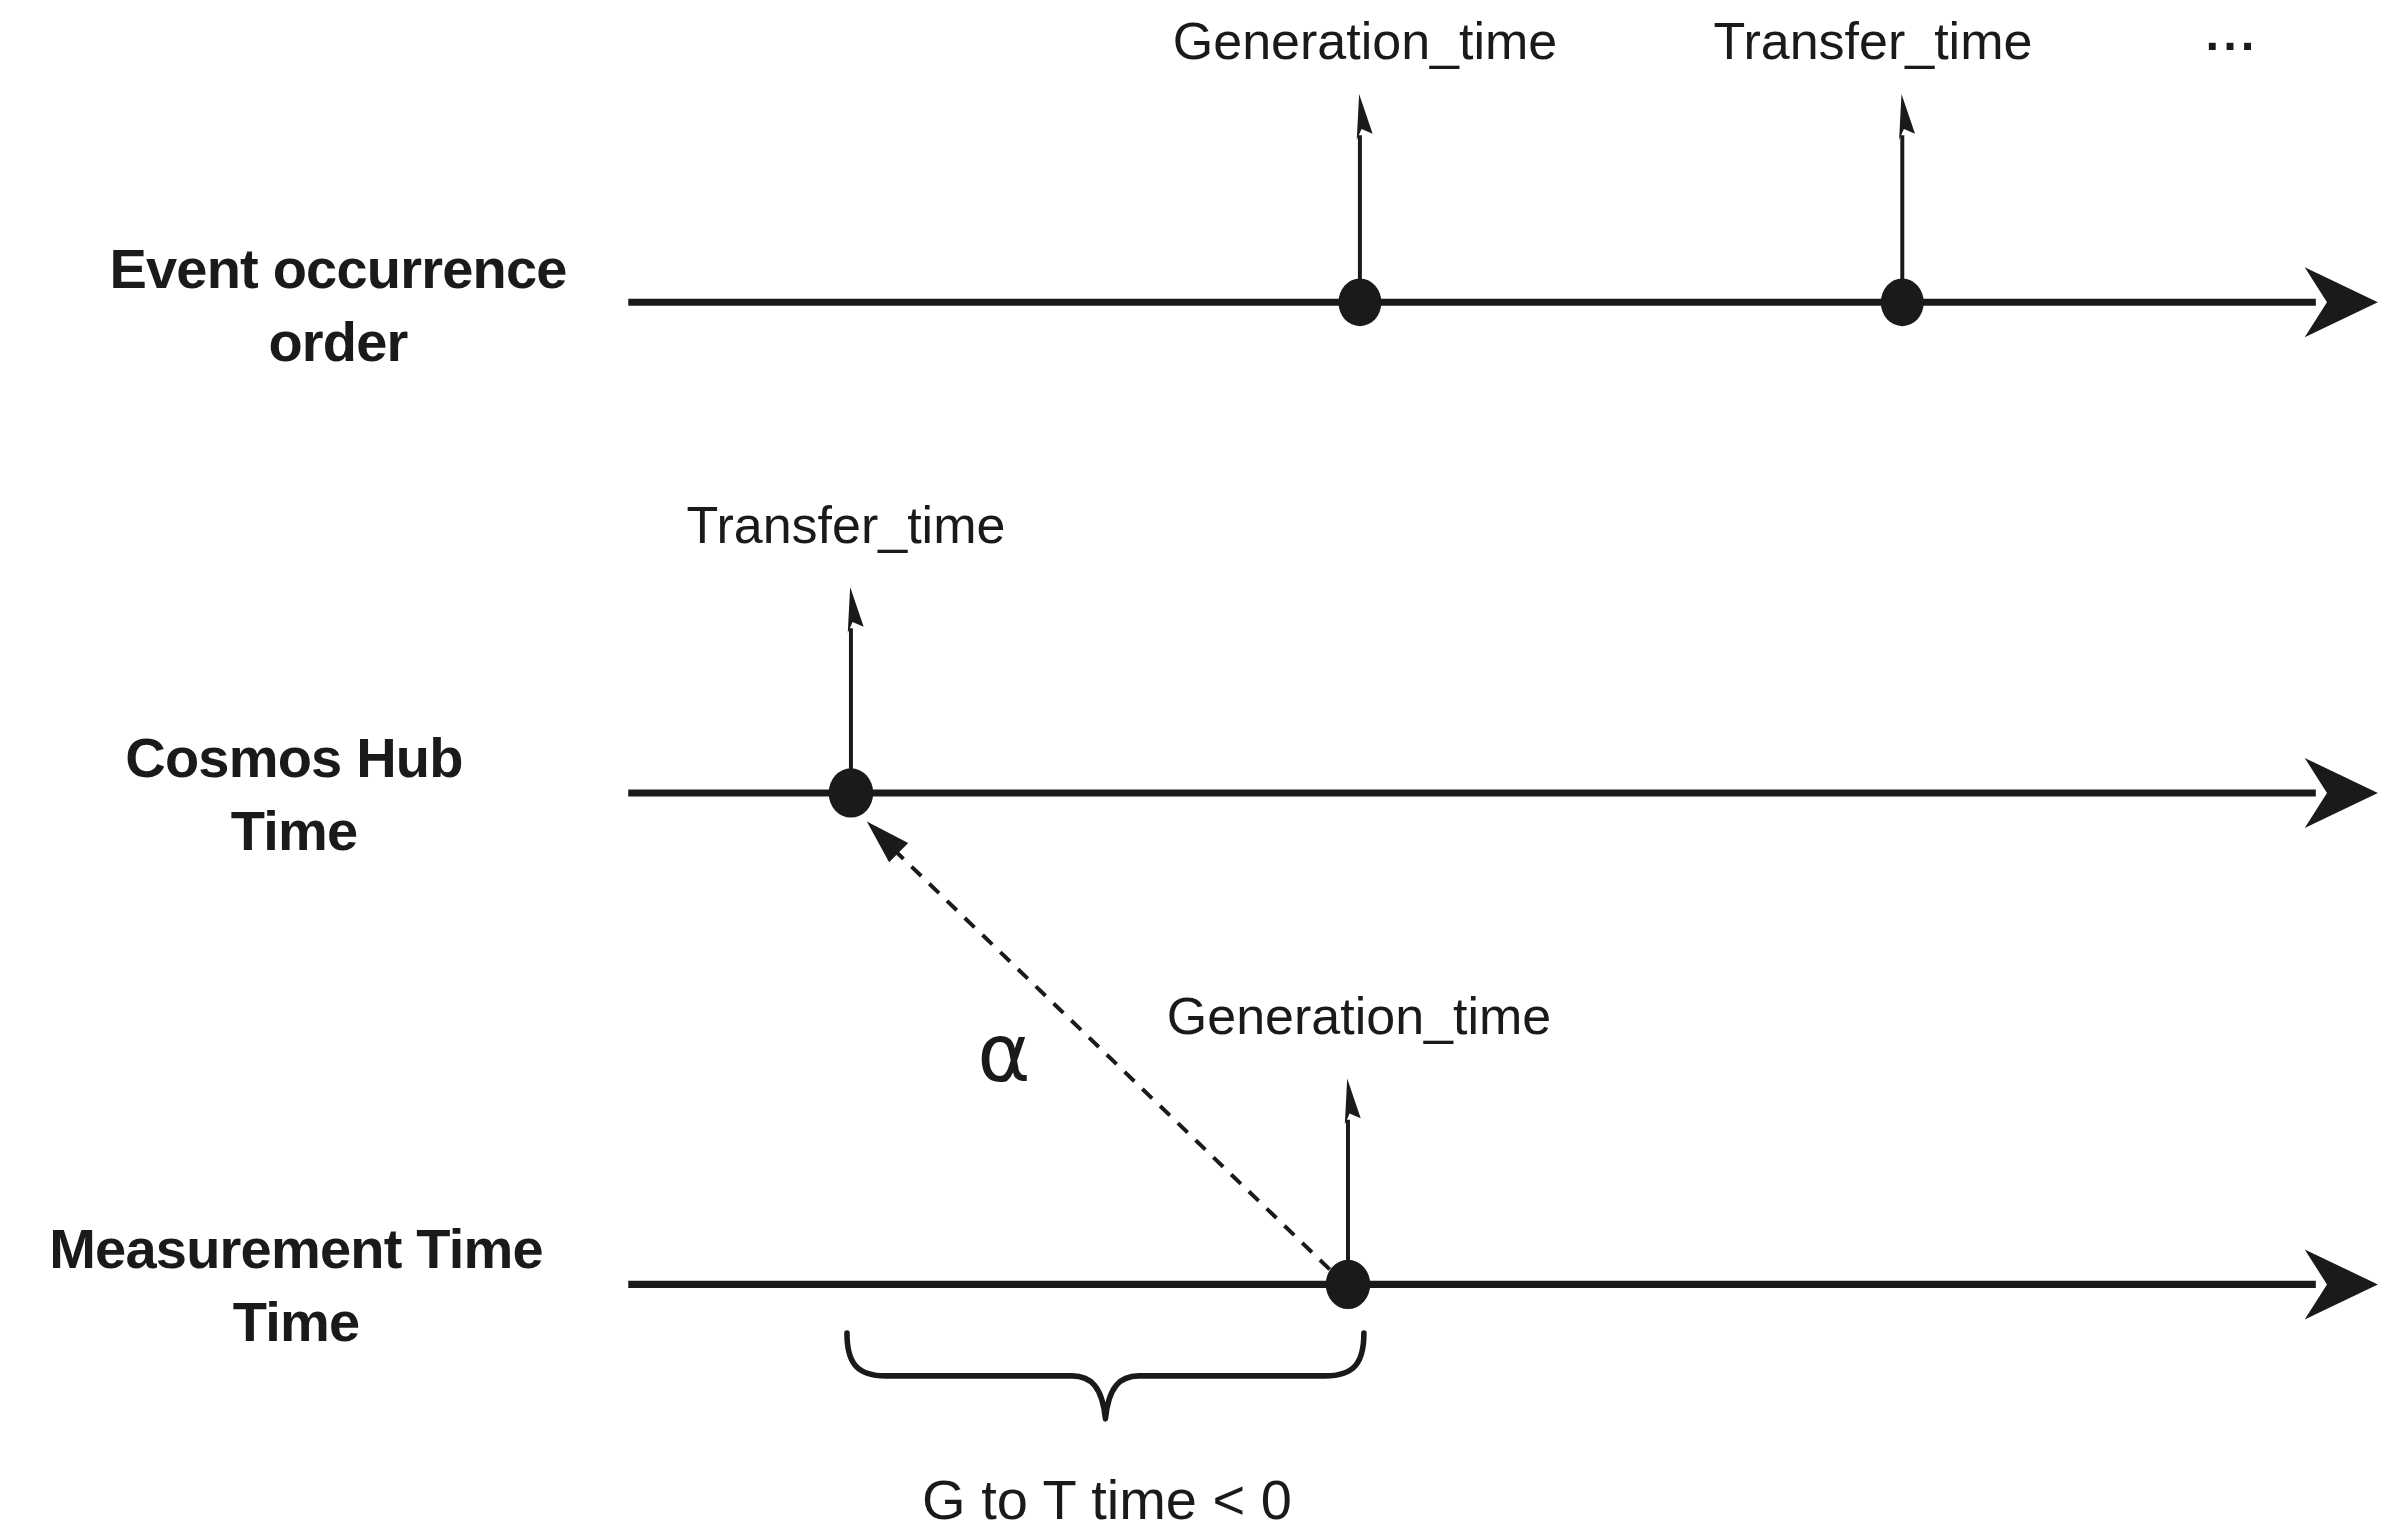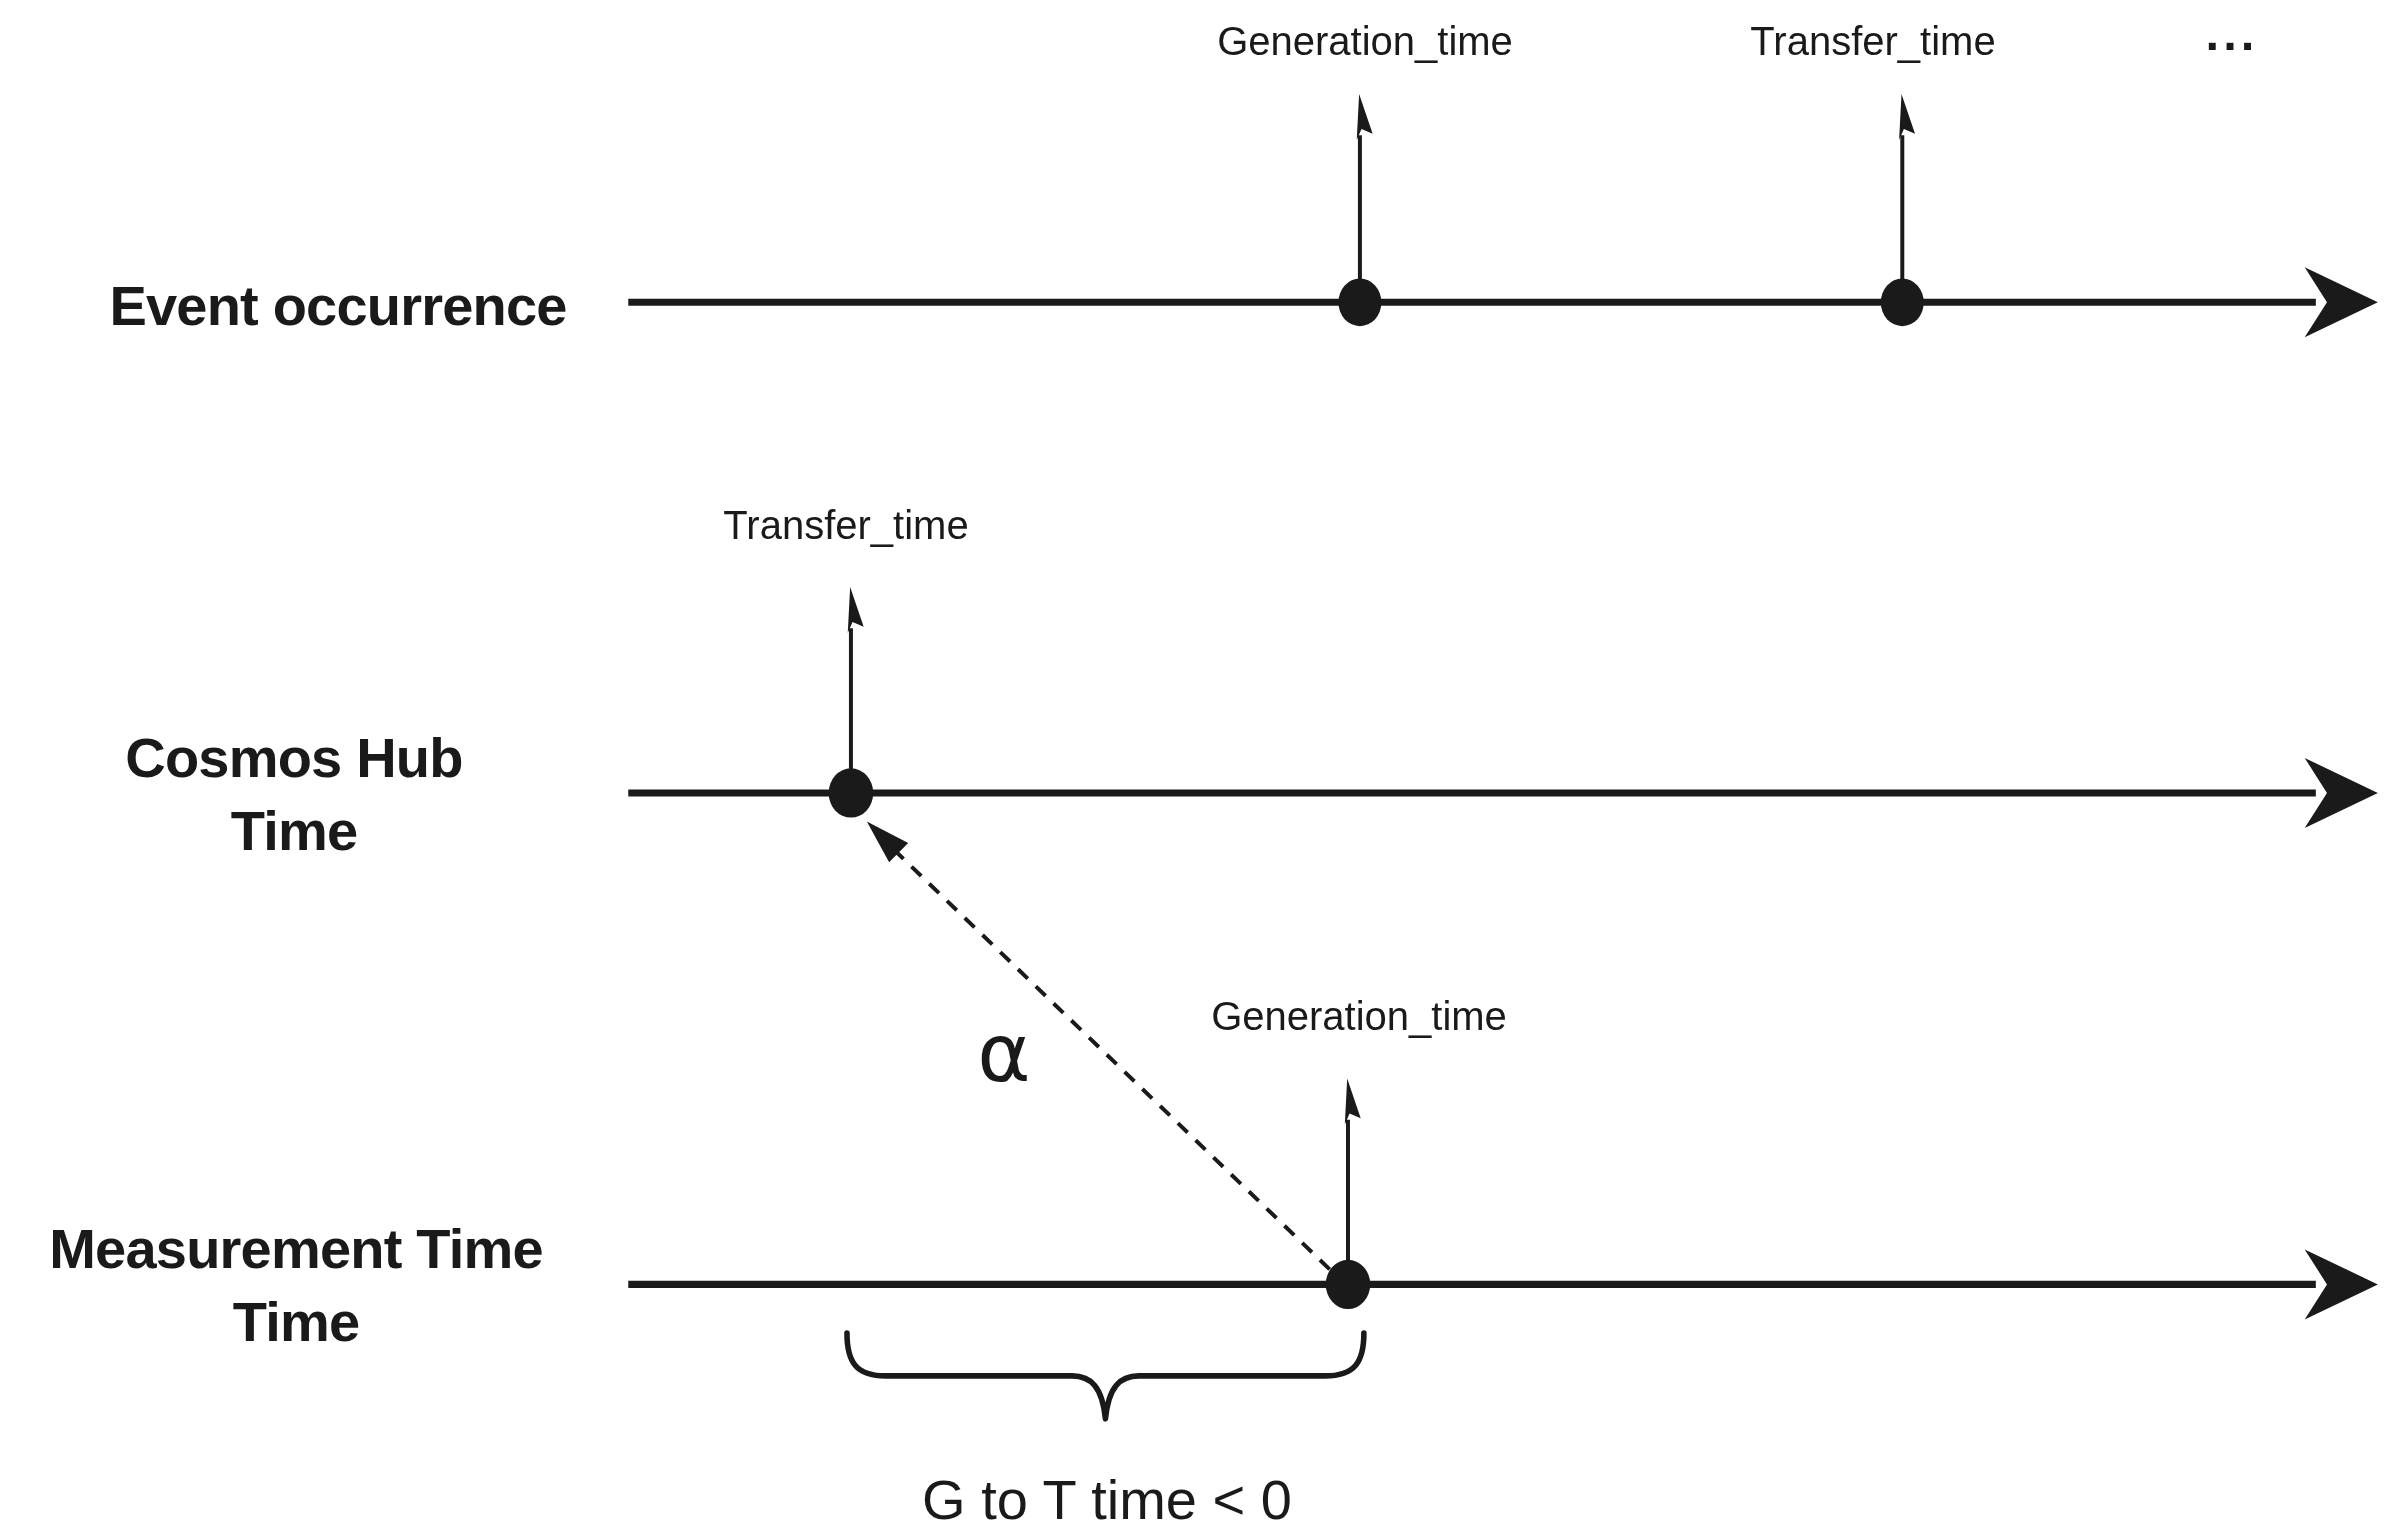--- a/index.html
+++ b/index.html
@@ -18,21 +18,21 @@
     transform: translate(-50%, -50%);
     white-space: nowrap;
     text-align: center;
   }
   .row-label {
     font-size: 56px;
     font-weight: bold;
     line-height: 73px;
     letter-spacing: -0.8px;
   }
-  .event-label { font-size: 40px; font-weight: 500; }
+  .event-label { font-size: 52px; font-weight: 500; }
   .ellipsis-label { font-size: 49px; font-weight: bold; letter-spacing: 4px; }
   .alpha-label { font-size: 81px; font-family: "DejaVu Sans", sans-serif; }
   .brace-label { font-size: 56px; }
   .tl   { stroke: #1a1a1a; stroke-width: 9; fill: none; }
   .thin { stroke: #1a1a1a; stroke-width: 5; fill: none; }
   .dash { stroke: #1a1a1a; stroke-width: 5; fill: none; stroke-dasharray: 17 14; }
   .ink  { fill: #1a1a1a; stroke: none; }
   .brace { stroke: #1a1a1a; stroke-width: 7; fill: none; stroke-linecap: round; stroke-linejoin: round; }
 </style>
 </head>
@@ -72,20 +72,21 @@
     <g>
       <line class="dash" x1="1672" y1="1596" x2="1106" y2="1051"></line>
       <polygon class="ink" points="1090,1033 1142,1060 1118,1084"></polygon>
     </g>
 
     <path class="brace" d="M 1065 1676 C 1065 1712 1076 1730 1114 1730 L 1348 1730 C 1372 1730 1386 1744 1390 1784 C 1394 1744 1408 1730 1432 1730 L 1666 1730 C 1704 1730 1715 1712 1715 1676"></path>
   </svg>
 
   <div class="label row-label" style="left:296px; top:305px;margin-left:42px;">
     <div>Event occurrence</div>
+    <div>order</div>
   </div>
   <div class="label row-label" style="left:294px; top:794px;">
     <div>Cosmos Hub</div>
     <div>Time</div>
   </div>
   <div class="label row-label" style="left:296px; top:1285px;">
     <div>Measurement Time</div>
     <div>Time</div>
   </div>
 

